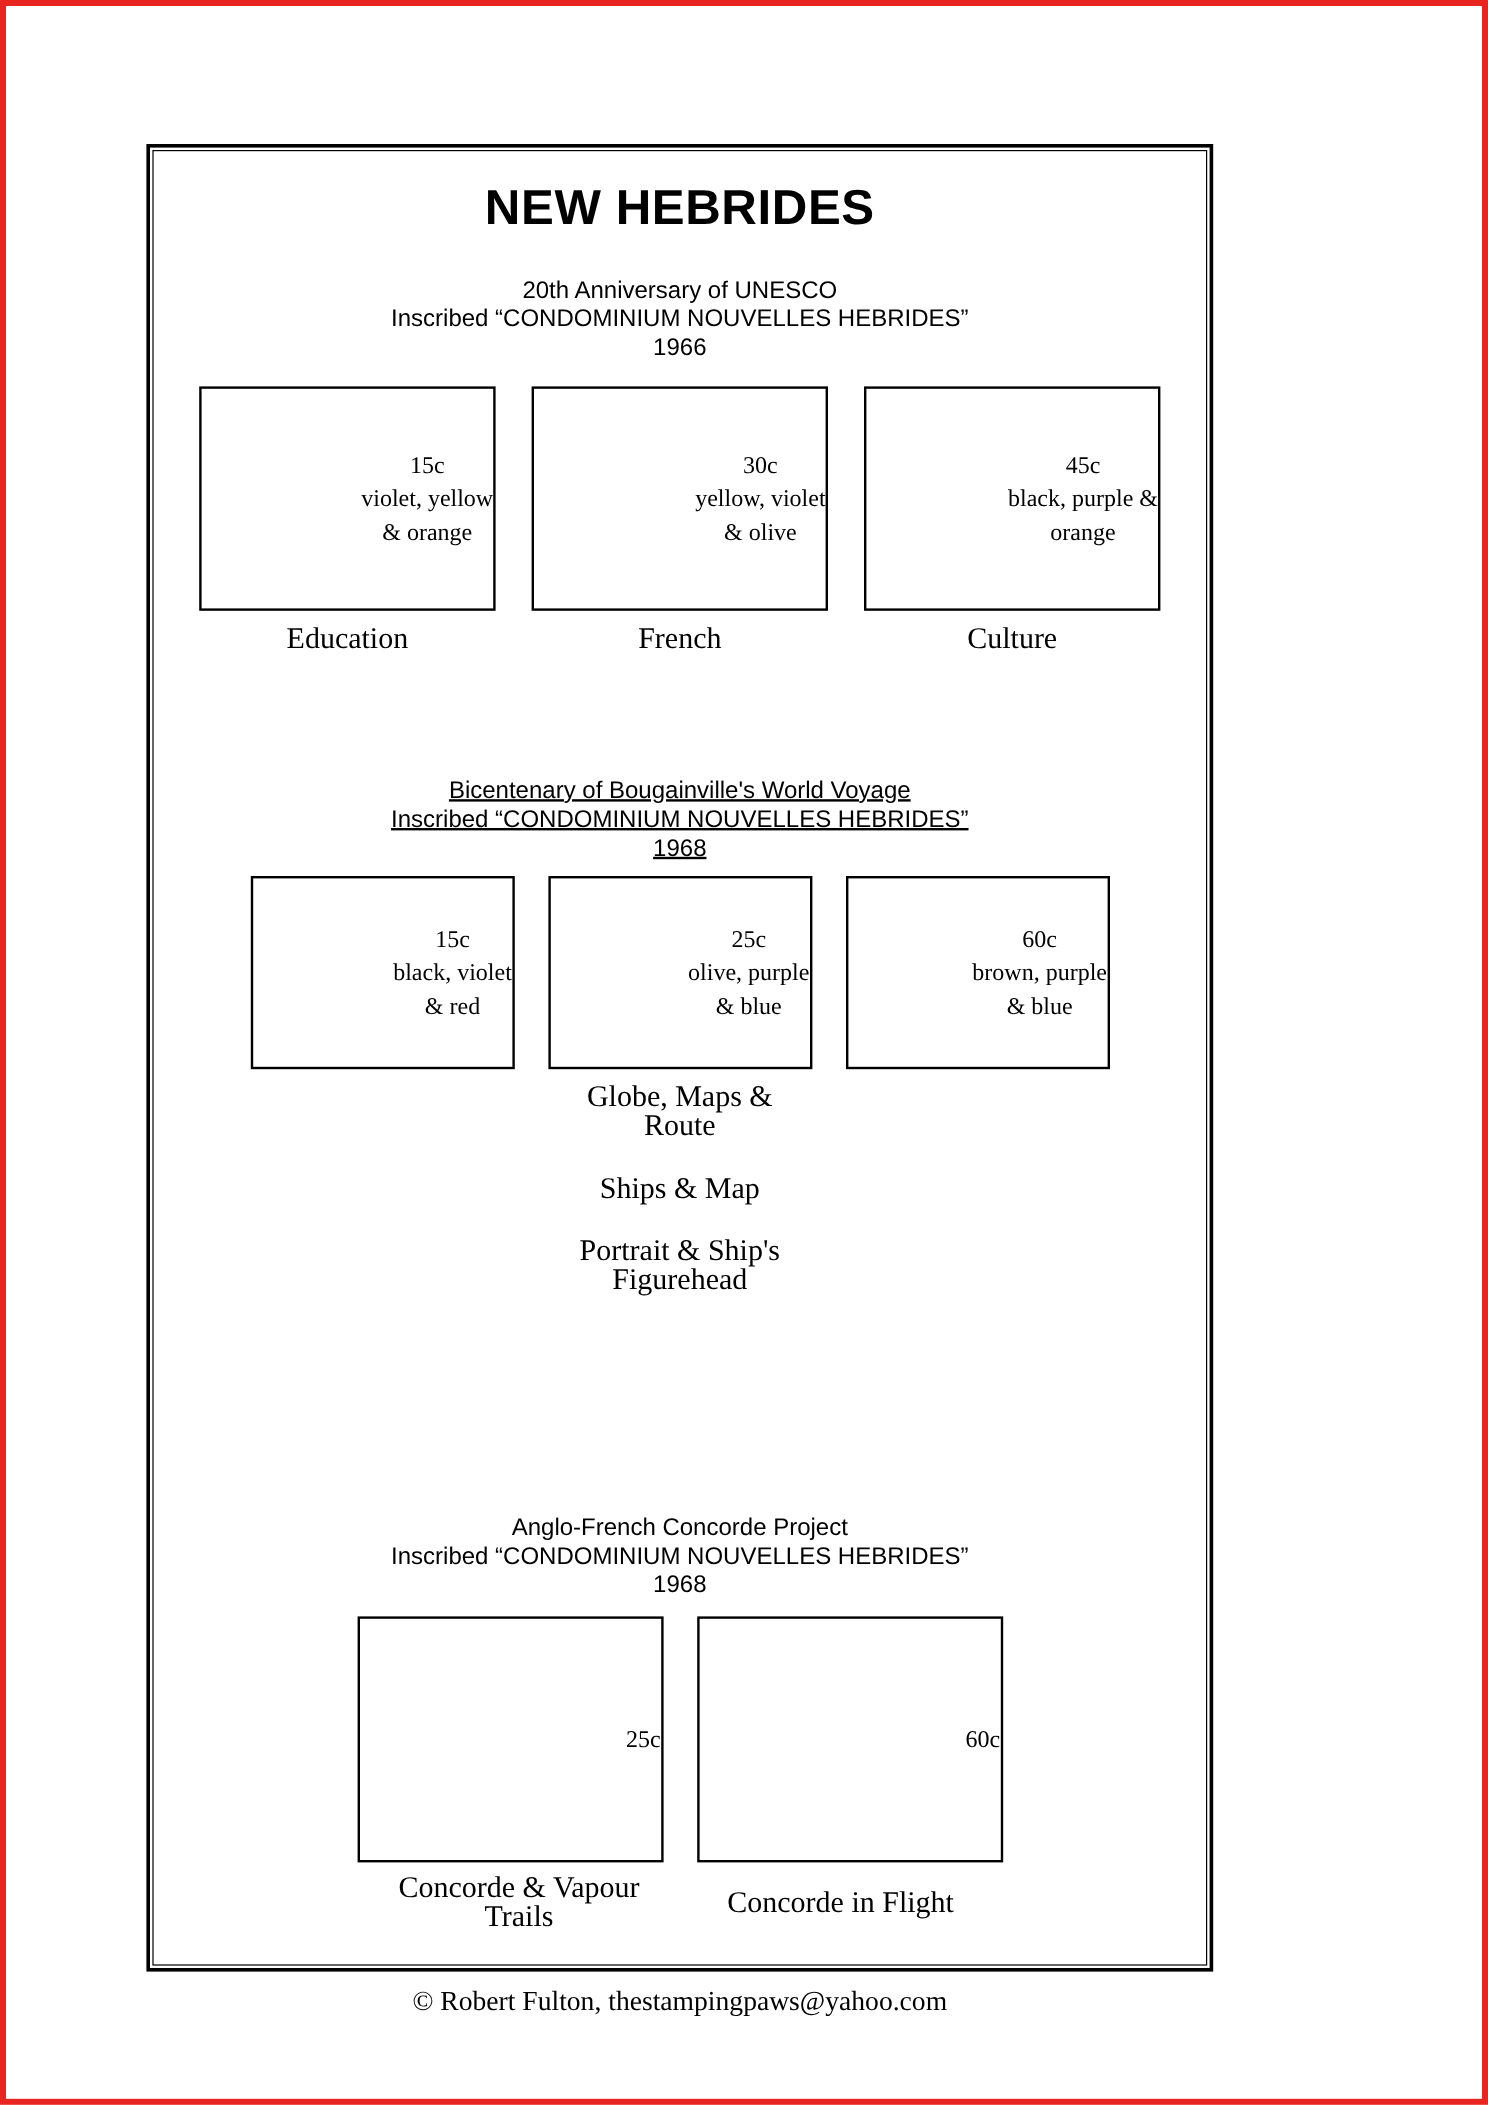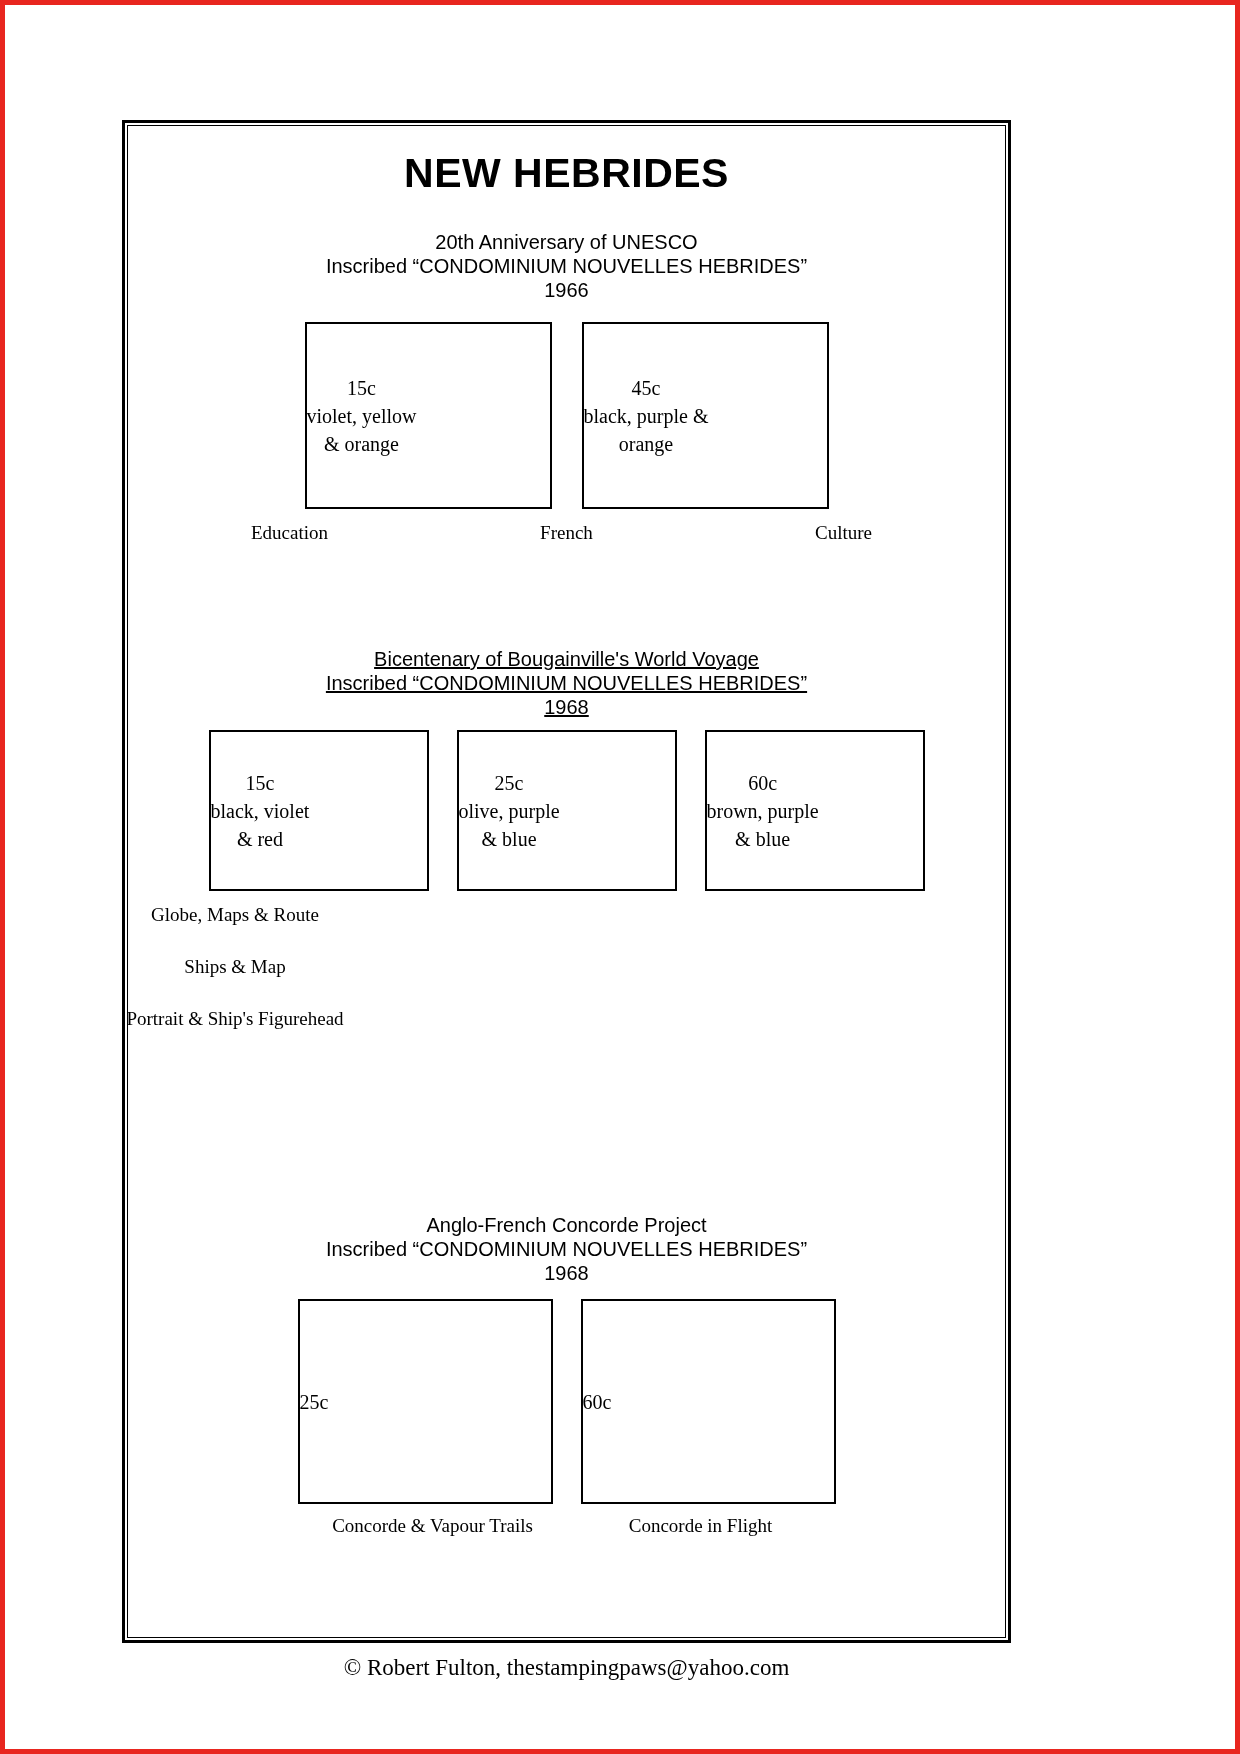--- a/index.html
+++ b/index.html
@@ -23,33 +23,33 @@
   }
   .content { position:absolute; left:0; top:0; right:0; bottom:0; }
   .title { margin-top:26px; text-align:center; font-weight:bold; font-size:41px; line-height:48px; letter-spacing:0.5px; }
   .sec-head { text-align:center; font-size:20px; line-height:24px; }
   .sec1-head { margin-top:33px; }
   .sec2-head { margin-top:102px;text-decoration:underline; }
   .sec3-head { margin-top:182px; }
   .row { display:flex; justify-content:center; }
   .stamp-box {
     border:2px solid #000; background:#fff;
-    display:flex; align-items:center; justify-content:flex-start;
+    display:flex; align-items:center; justify-content:flex-end;
     text-align:center; font-family:"Liberation Serif", serif;
     font-size:20px; line-height:28px;
   }
   .row1 { gap:30px; margin-top:20px; }
   .row1 .stamp-box { width:247px; height:187px; }
   .row2 { gap:28px; margin-top:11px; }
   .row2 .stamp-box { width:220px; height:161px; }
   .row3 { gap:28px; margin-top:14px; }
   .row3 .stamp-box { width:255px; height:205px; }
   .caption-row {
     display:flex; justify-content:center;
-    font-family:"Liberation Serif", serif; font-size:19px; line-height:24px;
+    font-family:"Liberation Serif", serif; font-size:25px; line-height:24px;align-items:center;
   }
   .caption-row.caps1 { gap:30px; margin-top:12px; }
   .caps1 .cap { width:247px; }
   .caption-row.caps2 { gap:28px; margin-top:12px;flex-direction:column; }
   .caps2 .cap { width:220px; }
   .caption-row.caps3 { gap:13px; margin-top:10px; }
   .caps3 .cap { width:255px; }
   .cap { text-align:center; }
   .footer {
     position:absolute; left:117px; width:889px; top:1650px;
@@ -71,20 +71,27 @@
       <div>20th Anniversary of UNESCO</div>
       <div>Inscribed “CONDOMINIUM NOUVELLES HEBRIDES”</div>
       <div>1966</div>
     </div>
     <div class="row row1">
       <div class="stamp-box">
         <div>
           <div>15c</div>
           <div>violet, yellow</div>
           <div>&amp; orange</div>
+        </div>
+      </div>
+      <div class="stamp-box">
+        <div>
+          <div>30c</div>
+          <div>yellow, violet</div>
+          <div>&amp; olive</div>
         </div>
       </div>
       <div class="stamp-box">
         <div>
           <div>45c</div>
           <div>black, purple &amp;</div>
           <div>orange</div>
         </div>
       </div>
     </div>

